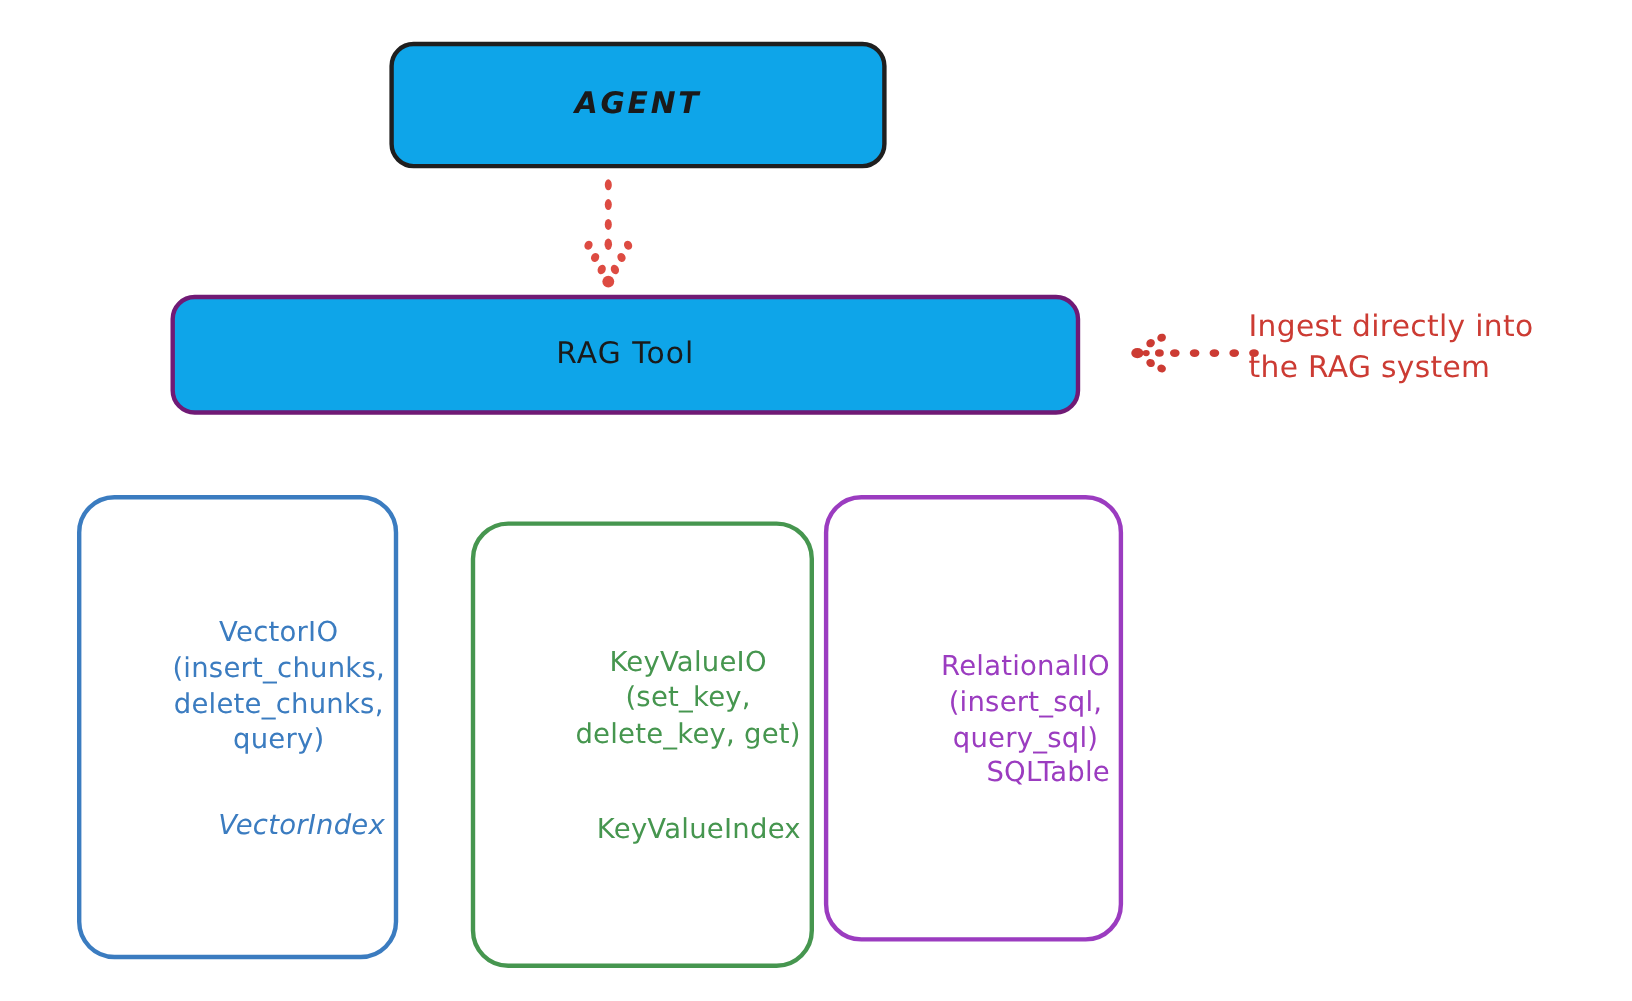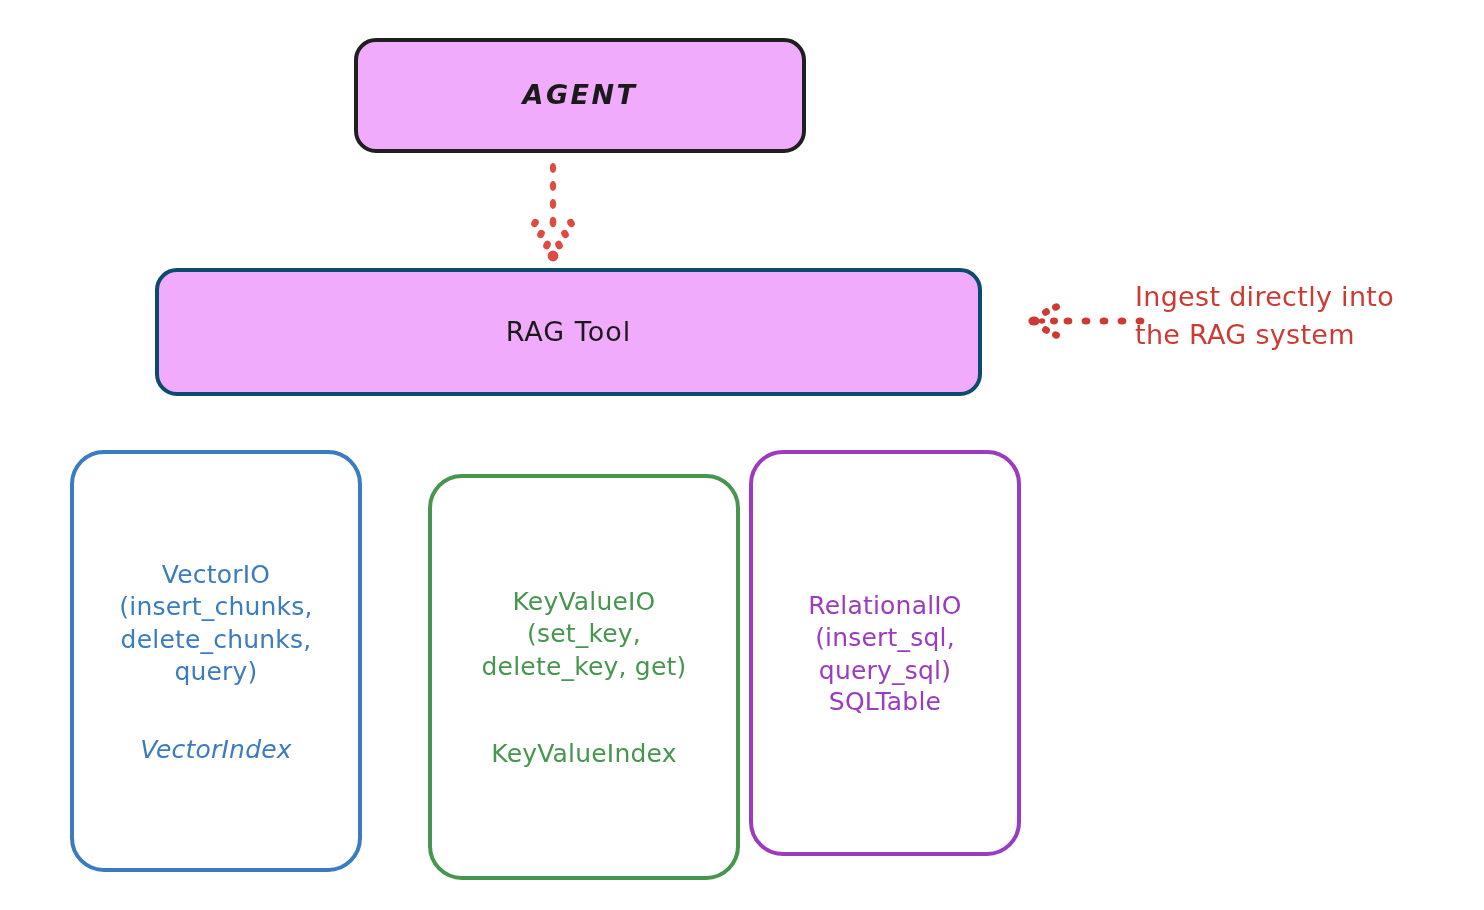--- a/index.html
+++ b/index.html
@@ -17,21 +17,21 @@
 
   .canvas {
     position: absolute;
     inset: 0;
   }
 
   
   .node {
     position: absolute;
     box-sizing: border-box;
-    background: #f0abfc;
+    background: #0ea5e9;
     display: flex;
     align-items: center;
     justify-content: center;
     text-align: center;
   }
 
   .node-label {
     white-space: pre-line;
     line-height: 1.42;
     letter-spacing: 0.4px;
@@ -53,42 +53,42 @@
     font-weight: 700;
     letter-spacing: 2.5px;
     font-family: "DejaVu Sans", sans-serif;
   }
 
   
   #rag-tool-node {
     left: 155px;
     top: 268px;
     width: 827px;
-    height: 128px;
-    border: 4px solid #0c4a6e;
+    height: 109px;
+    border: 4px solid #701a75;
     border-radius: 22px;
   }
   #rag-tool-node .node-label {
     font-size: 27px;
     color: #1a1a1a;
     font-weight: 500;
     letter-spacing: 1px;
   }
 
   
   .provider-card {
     position: absolute;
     box-sizing: border-box;
     background: #ffffff;
     border-width: 4px;
     border-style: solid;
     border-radius: 34px;
     display: flex;
     flex-direction: column;
-    align-items: center;
+    align-items: flex-end;
     justify-content: center;
     text-align: center;
     padding: 10px 8px;
   }
   .provider-api {
     white-space: pre-line;
     font-size: 25px;
     line-height: 1.30;
     font-weight: 500;
     letter-spacing: 0.2px;

